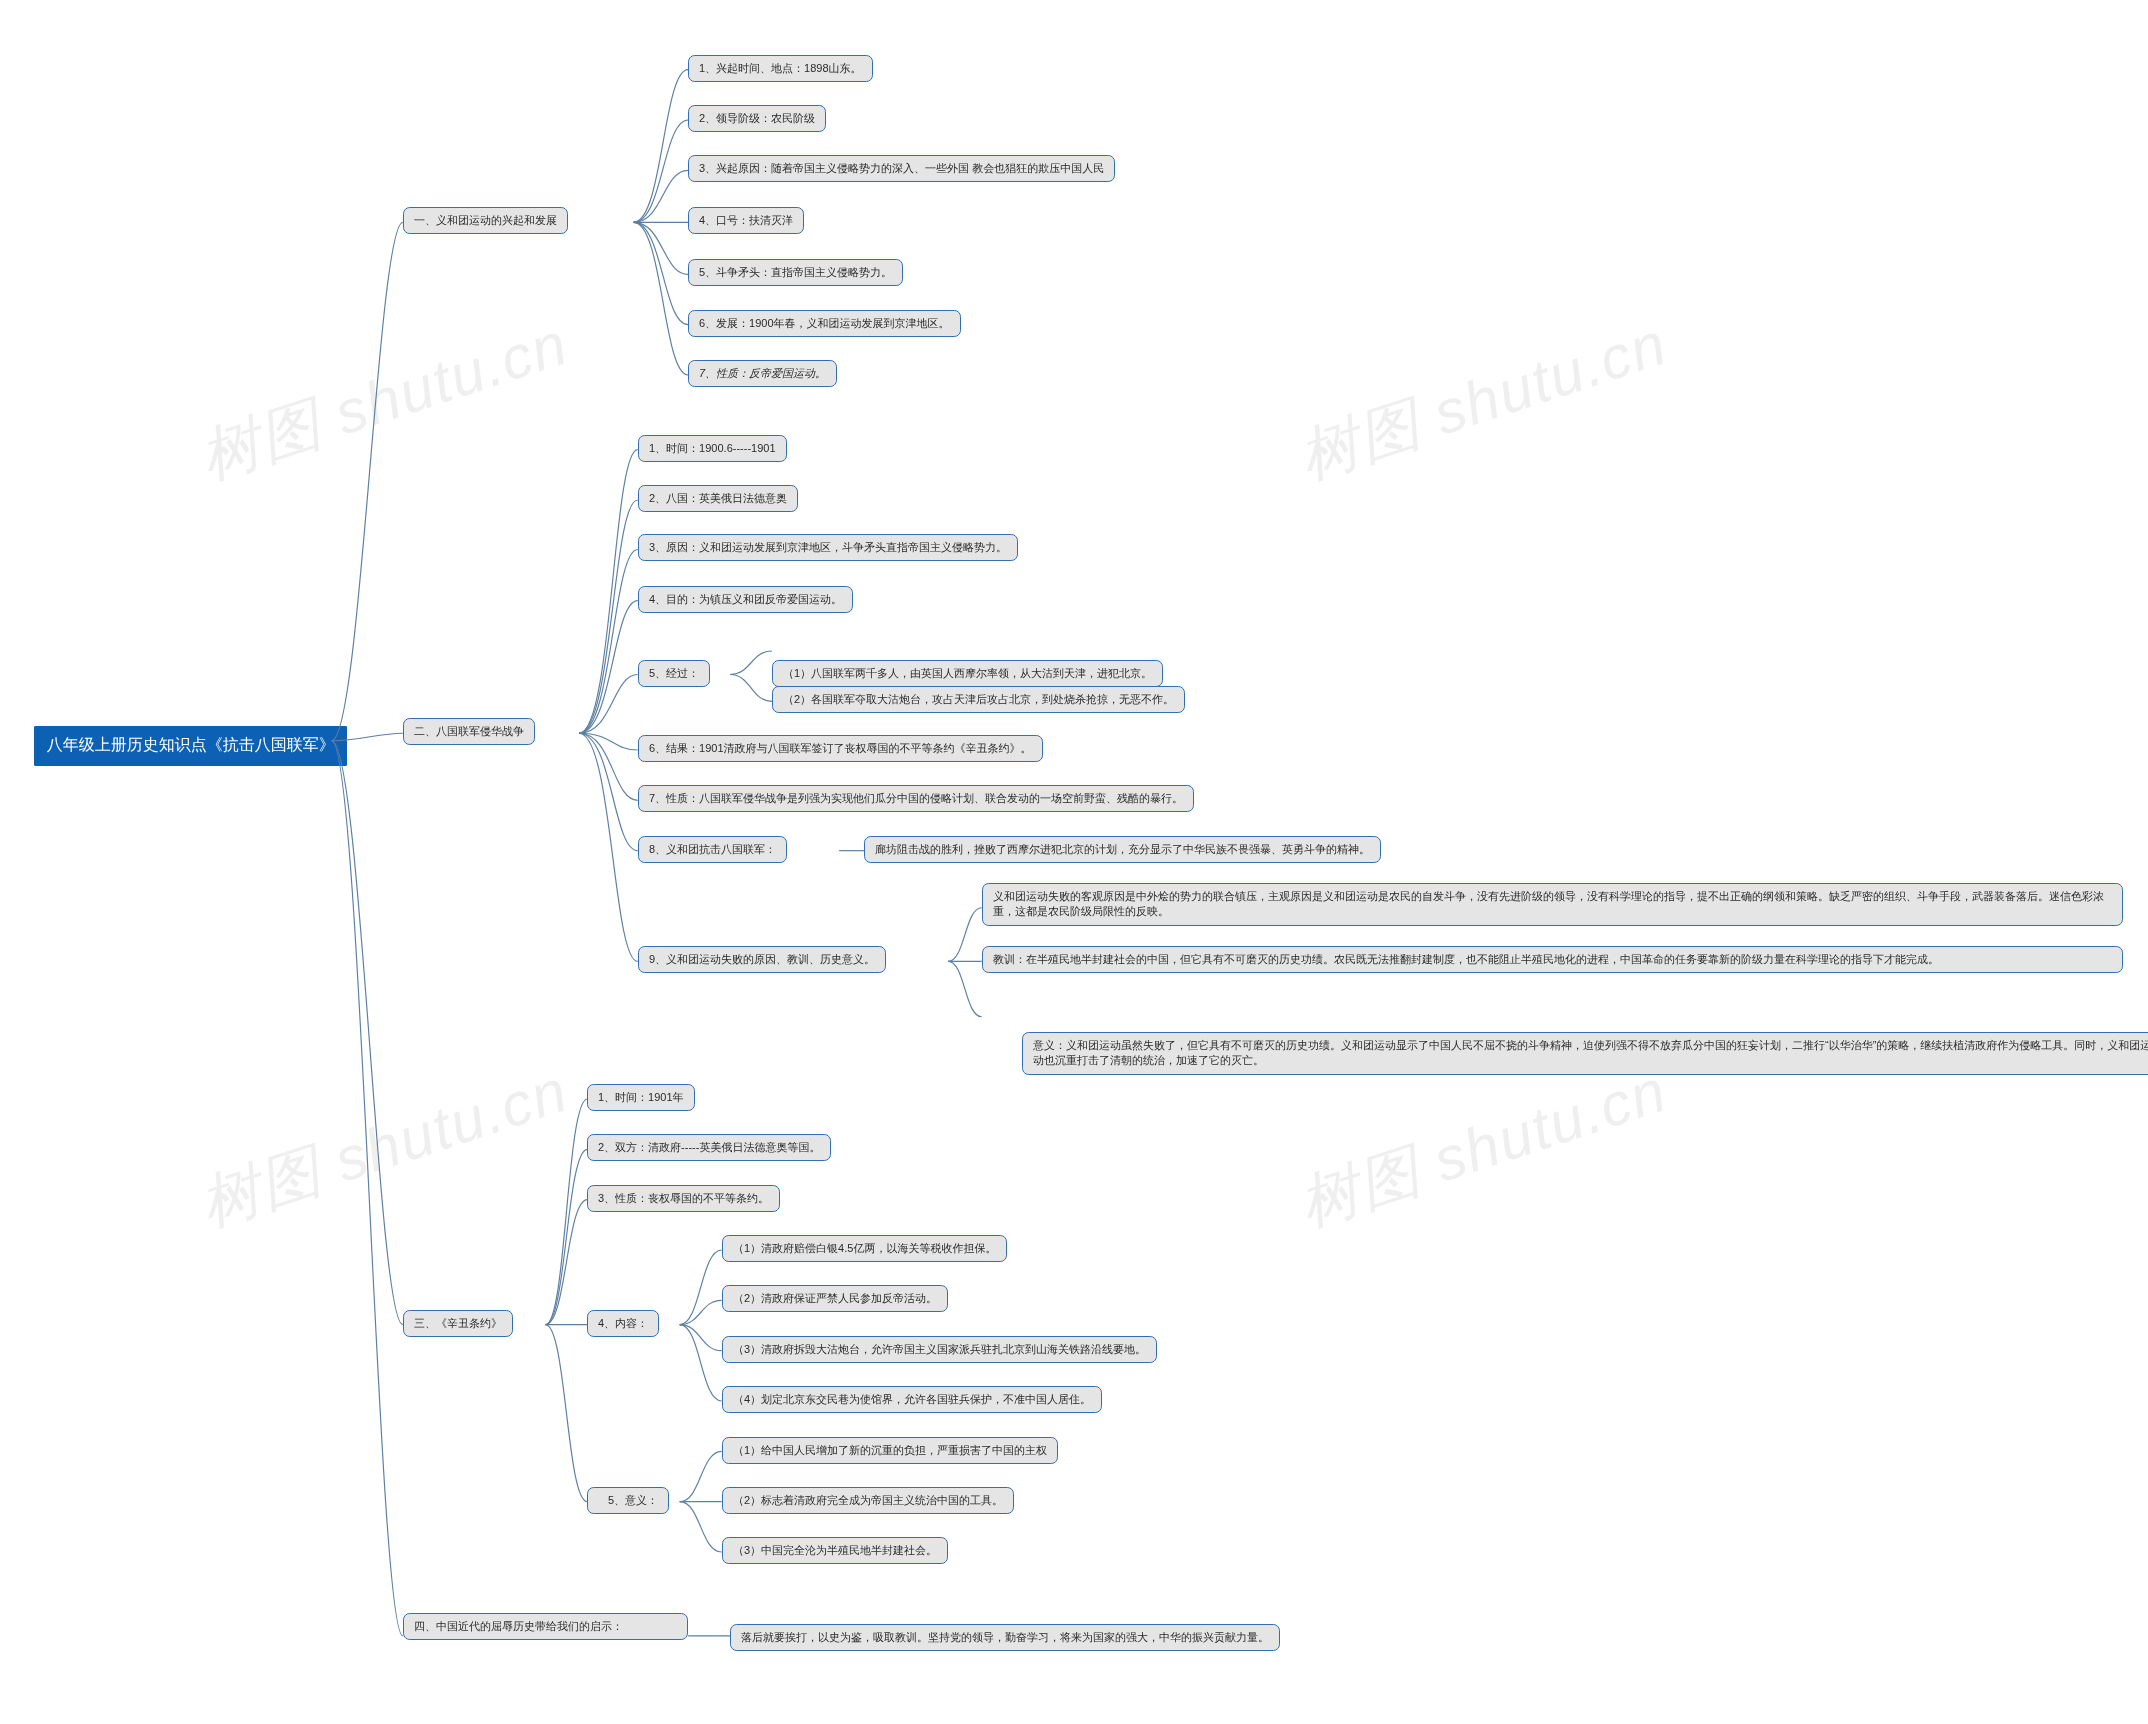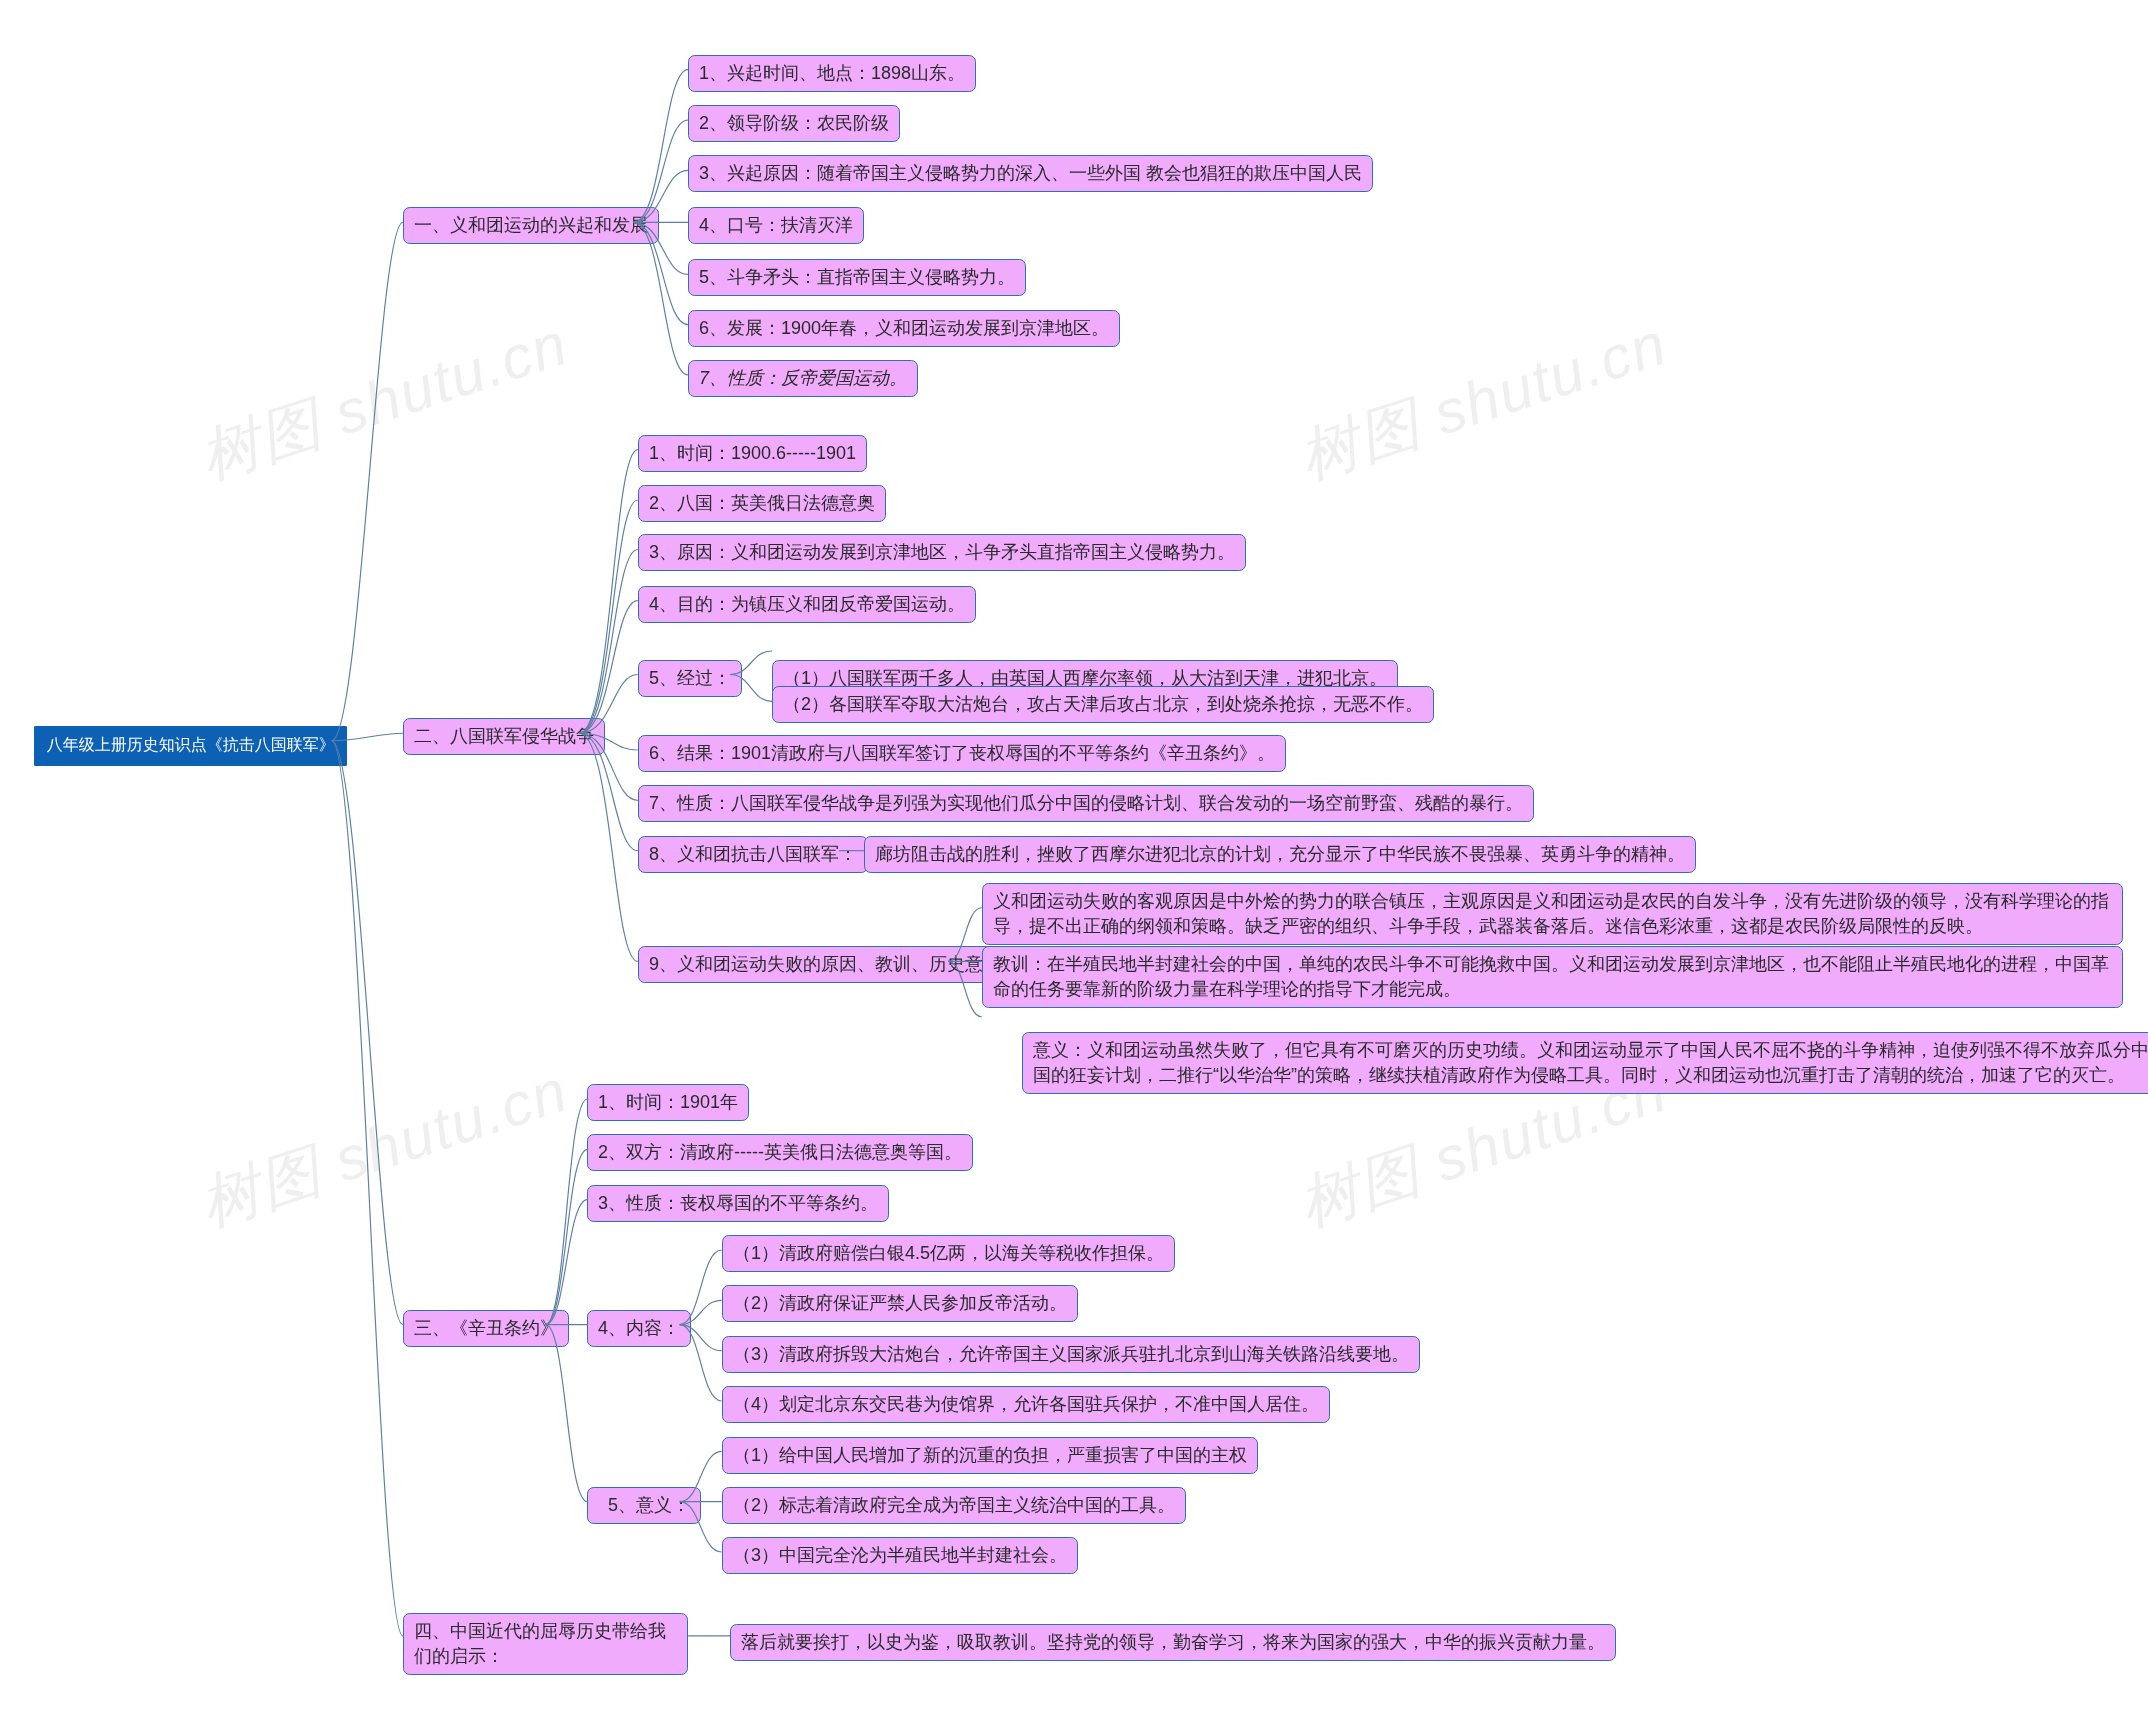--- a/index.html
+++ b/index.html
@@ -40,24 +40,24 @@
     font-size: 16px;
     white-space: nowrap;
   }
 
   
   .node {
     position: absolute;
     border: 0.8px solid #2f6fb2;
     border-radius: 6.7px;
     padding: 5px 10px;
-    background: #f0abfc;
+    background: #e5e5e5;
     color: #2a2a2a;
     white-space: nowrap;
-    font-size: 18px;
+    font-size: 11px;
     line-height: 1.4;
   }
   .node.wrap { white-space: normal; }
 
   
   svg.conn {
     position: absolute;
     top: 0; left: 0;
     width: 2148px;
     height: 1724px;
@@ -95,21 +95,21 @@
 <div class="node" style="top:586px; left:638px;">4、目的：为镇压义和团反帝爱国运动。</div>
 <div class="node" style="top:660px; left:638px;">5、经过：</div>
   <div class="node" style="top:616px; left:772px;margin-top:44px;">（1）八国联军两千多人，由英国人西摩尔率领，从大沽到天津，进犯北京。</div>
   <div class="node" style="top:686px; left:772px;">（2）各国联军夺取大沽炮台，攻占天津后攻占北京，到处烧杀抢掠，无恶不作。</div>
 <div class="node" style="top:735px; left:638px;">6、结果：1901清政府与八国联军签订了丧权辱国的不平等条约《辛丑条约》。</div>
 <div class="node" style="top:785px; left:638px;">7、性质：八国联军侵华战争是列强为实现他们瓜分中国的侵略计划、联合发动的一场空前野蛮、残酷的暴行。</div>
 <div class="node" style="top:836px; left:638px;">8、义和团抗击八国联军：</div>
   <div class="node" style="top:836px; left:864px;">廊坊阻击战的胜利，挫败了西摩尔进犯北京的计划，充分显示了中华民族不畏强暴、英勇斗争的精神。</div>
 <div class="node" style="top:946px; left:638px;">9、义和团运动失败的原因、教训、历史意义。</div>
   <div class="node wrap" style="top:883px; left:982px; width:1141px;">义和团运动失败的客观原因是中外烩的势力的联合镇压，主观原因是义和团运动是农民的自发斗争，没有先进阶级的领导，没有科学理论的指导，提不出正确的纲领和策略。缺乏严密的组织、斗争手段，武器装备落后。迷信色彩浓重，这都是农民阶级局限性的反映。</div>
-  <div class="node wrap" style="top:946px; left:982px; width:1141px;">教训：在半殖民地半封建社会的中国，单纯的农民斗争不可能挽救中国。义和团运动发展到京津地区，也不能阻止半殖民地化的进程，中国革命的任务要靠新的阶级力量在科学理论的指导下才能完成。</div>
+  <div class="node wrap" style="top:946px; left:982px; width:1141px;">教训：在半殖民地半封建社会的中国，但它具有不可磨灭的历史功绩。农民既无法推翻封建制度，也不能阻止半殖民地化的进程，中国革命的任务要靠新的阶级力量在科学理论的指导下才能完成。</div>
   <div class="node wrap" style="top:1032px; left:982px; width:1148px;margin-left:40px;">意义：义和团运动虽然失败了，但它具有不可磨灭的历史功绩。义和团运动显示了中国人民不屈不挠的斗争精神，迫使列强不得不放弃瓜分中国的狂妄计划，二推行“以华治华”的策略，继续扶植清政府作为侵略工具。同时，义和团运动也沉重打击了清朝的统治，加速了它的灭亡。</div>
 
 <div class="node" style="top:1310px; left:403px;">三、《辛丑条约》</div>
 <div class="node" style="top:1084px; left:587px;">1、时间：1901年</div>
 <div class="node" style="top:1134px; left:587px;">2、双方：清政府-----英美俄日法德意奥等国。</div>
 <div class="node" style="top:1185px; left:587px;">3、性质：丧权辱国的不平等条约。</div>
 <div class="node" style="top:1310px; left:587px;">4、内容：</div>
   <div class="node" style="top:1235px; left:722px;">（1）清政府赔偿白银4.5亿两，以海关等税收作担保。</div>
   <div class="node" style="top:1285px; left:722px;">（2）清政府保证严禁人民参加反帝活动。</div>
   <div class="node" style="top:1336px; left:722px;">（3）清政府拆毁大沽炮台，允许帝国主义国家派兵驻扎北京到山海关铁路沿线要地。</div>

